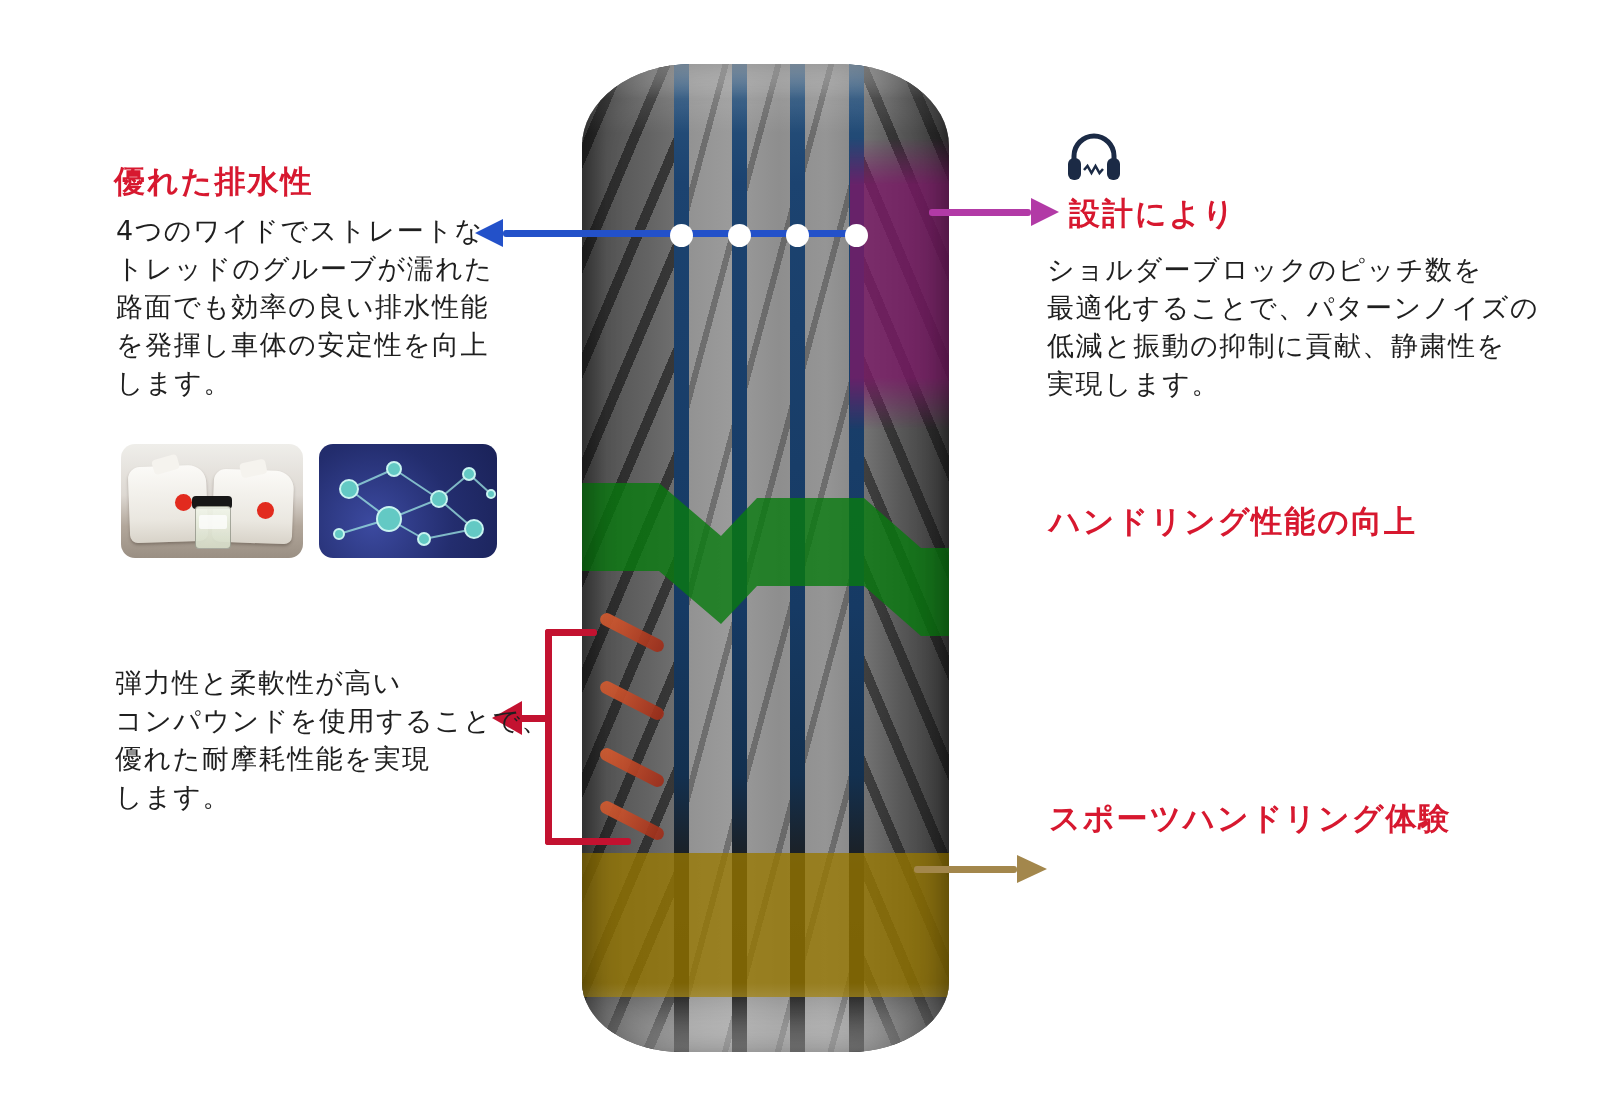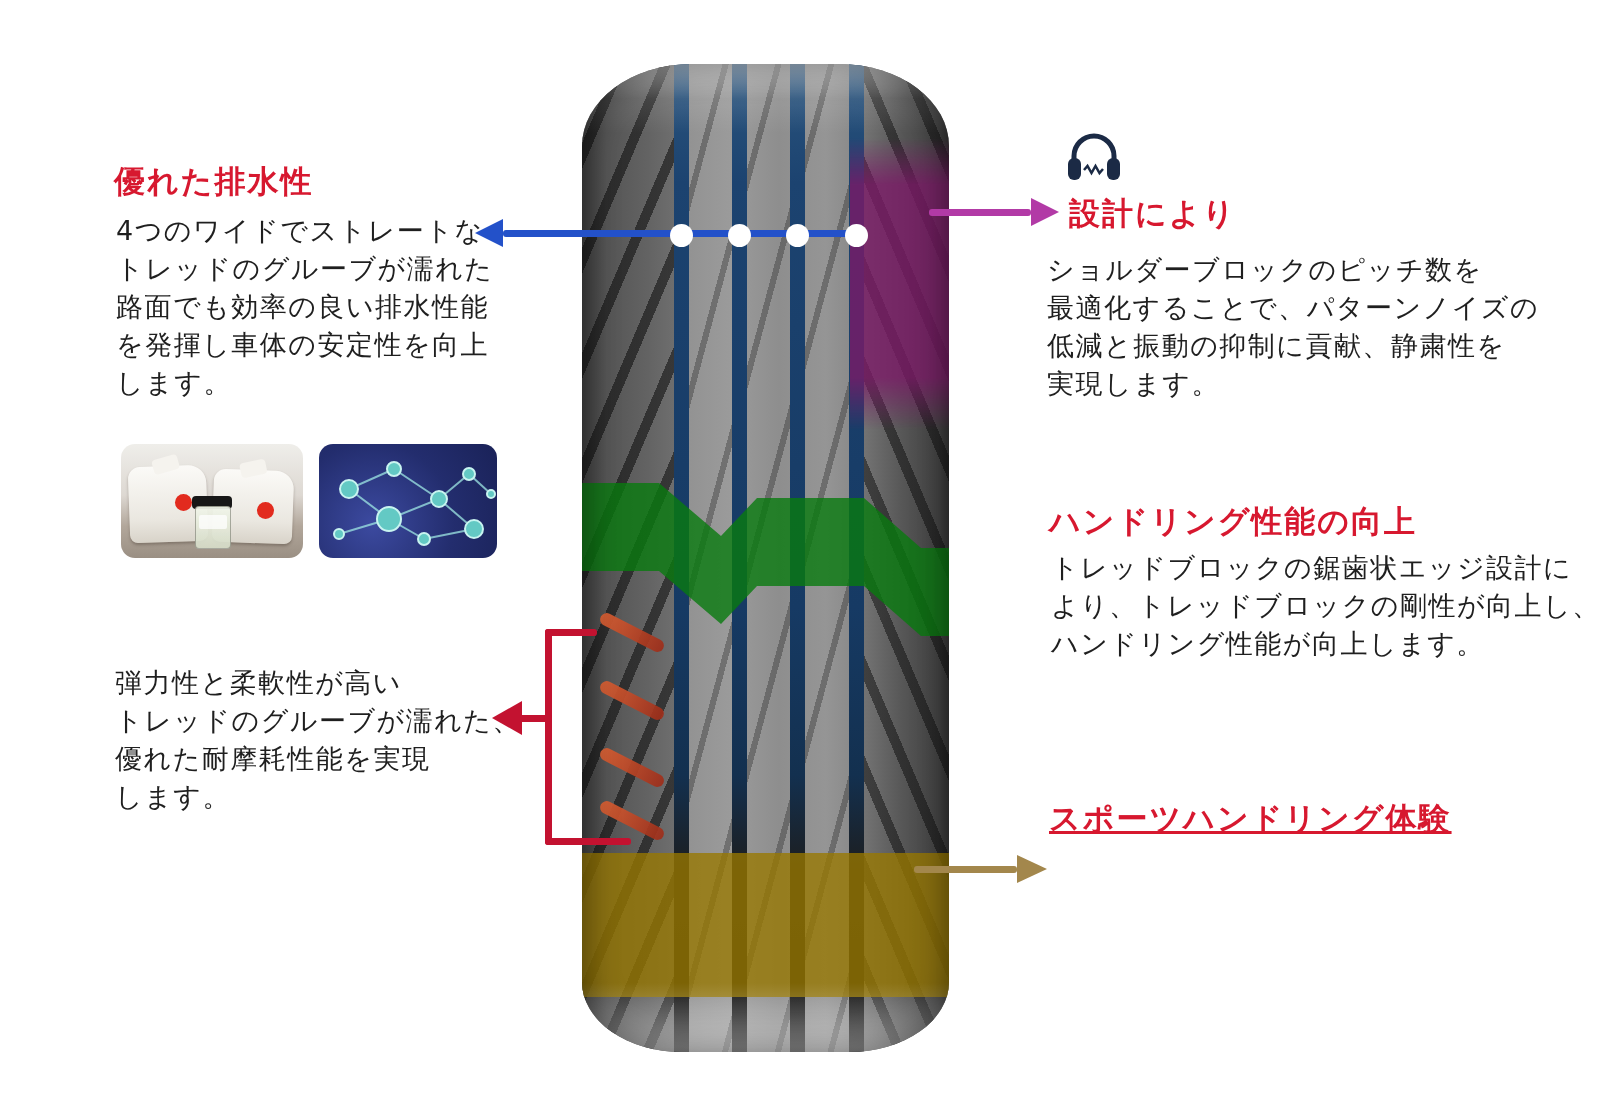--- a/index.html
+++ b/index.html
@@ -215,24 +215,21 @@
 を発揮し車体の安定性を向上
 します。</div>
 
   <div class="callout-title" style="left:1060px;top:193px;">設計により</div>
   <div class="callout-body" style="left:1038px;top:235px;margin-top:16px;">ショルダーブロックのピッチ数を
 最適化することで、パターンノイズの
 低減と振動の抑制に貢献、静粛性を
 実現します。</div>
 
   <div class="callout-title" style="left:1040px;top:501px;text-align:center;">ハンドリング性能の向上</div>
-  <div class="callout-body" style="left:1042px;top:549px;">トレッドブロックの鋸歯状エッジ設計に
-より、トレッドブロックの剛性が向上し、
-ハンドリング性能が向上します。</div>
 
   <div class="callout-body" style="left:106px;top:664px;">弾力性と柔軟性が高い
-トレッドのグルーブが濡れた、
+コンパウンドを使用することで、
 優れた耐摩耗性能を実現
 します。</div>
 
-  <div class="callout-title" style="left:1040px;top:798px;text-decoration:underline;">スポーツハンドリング体験</div>
+  <div class="callout-title" style="left:1040px;top:798px;">スポーツハンドリング体験</div>
 
 </div>
 
 </body></html>

